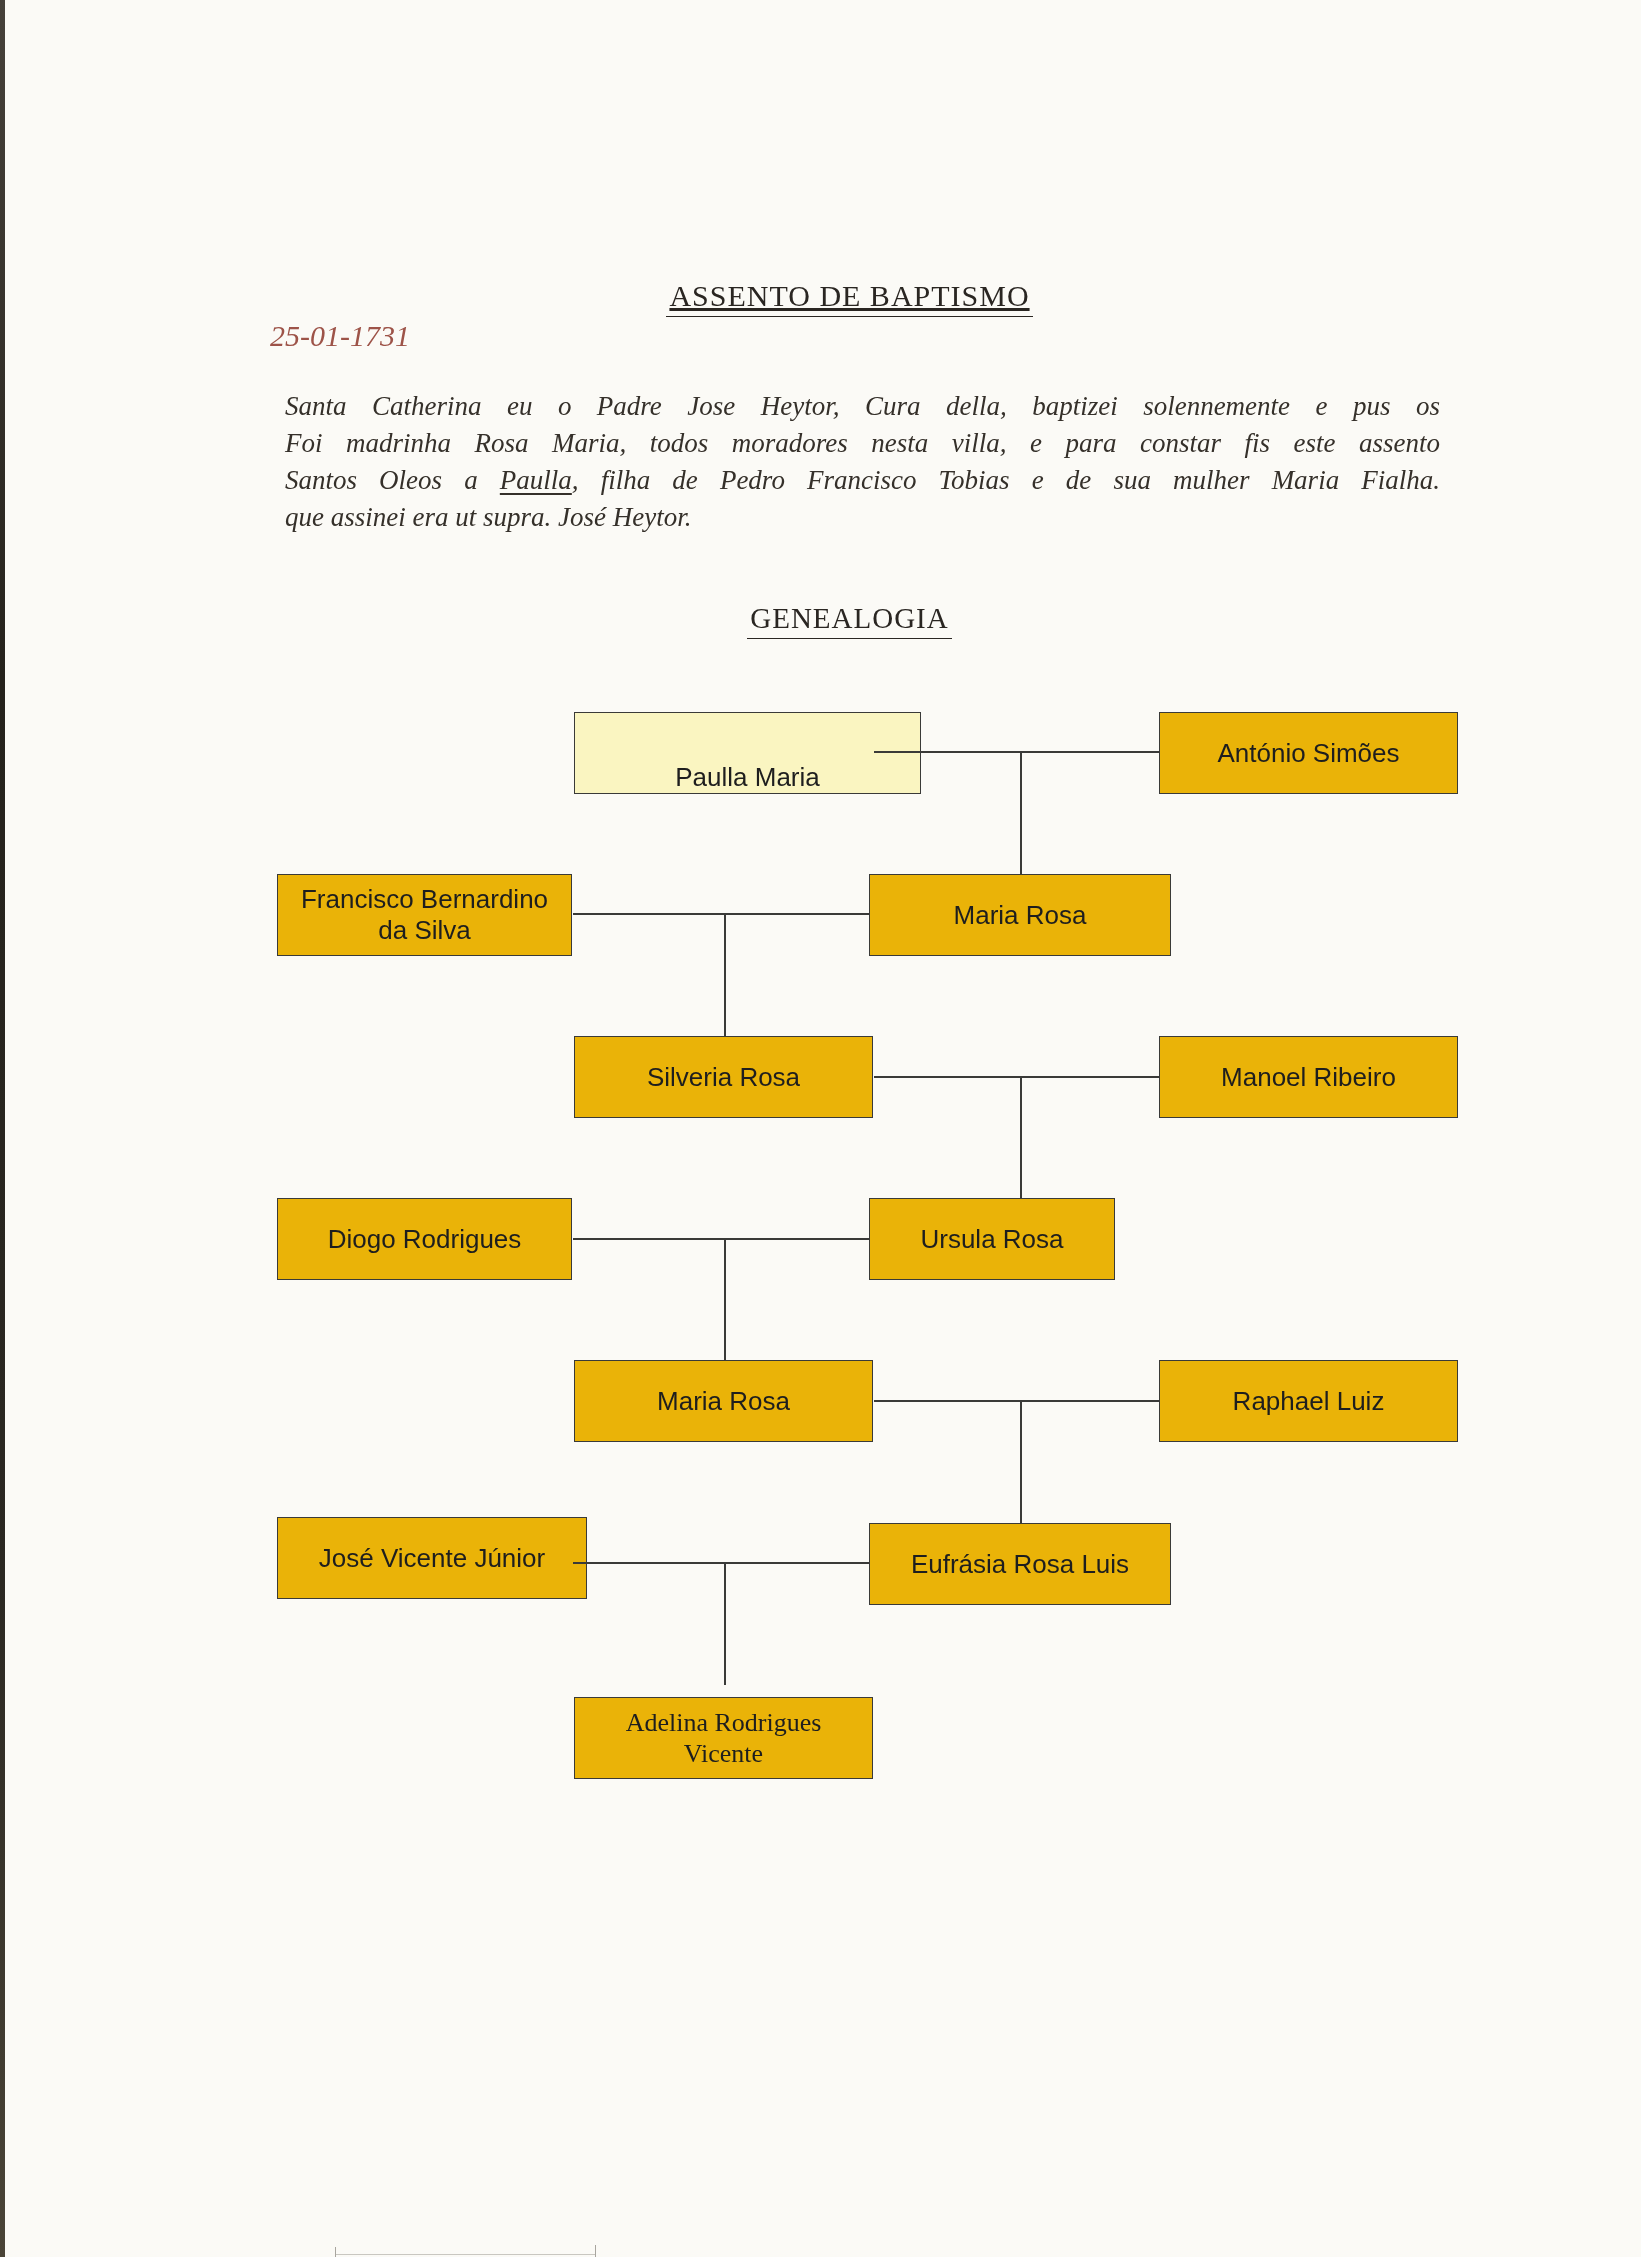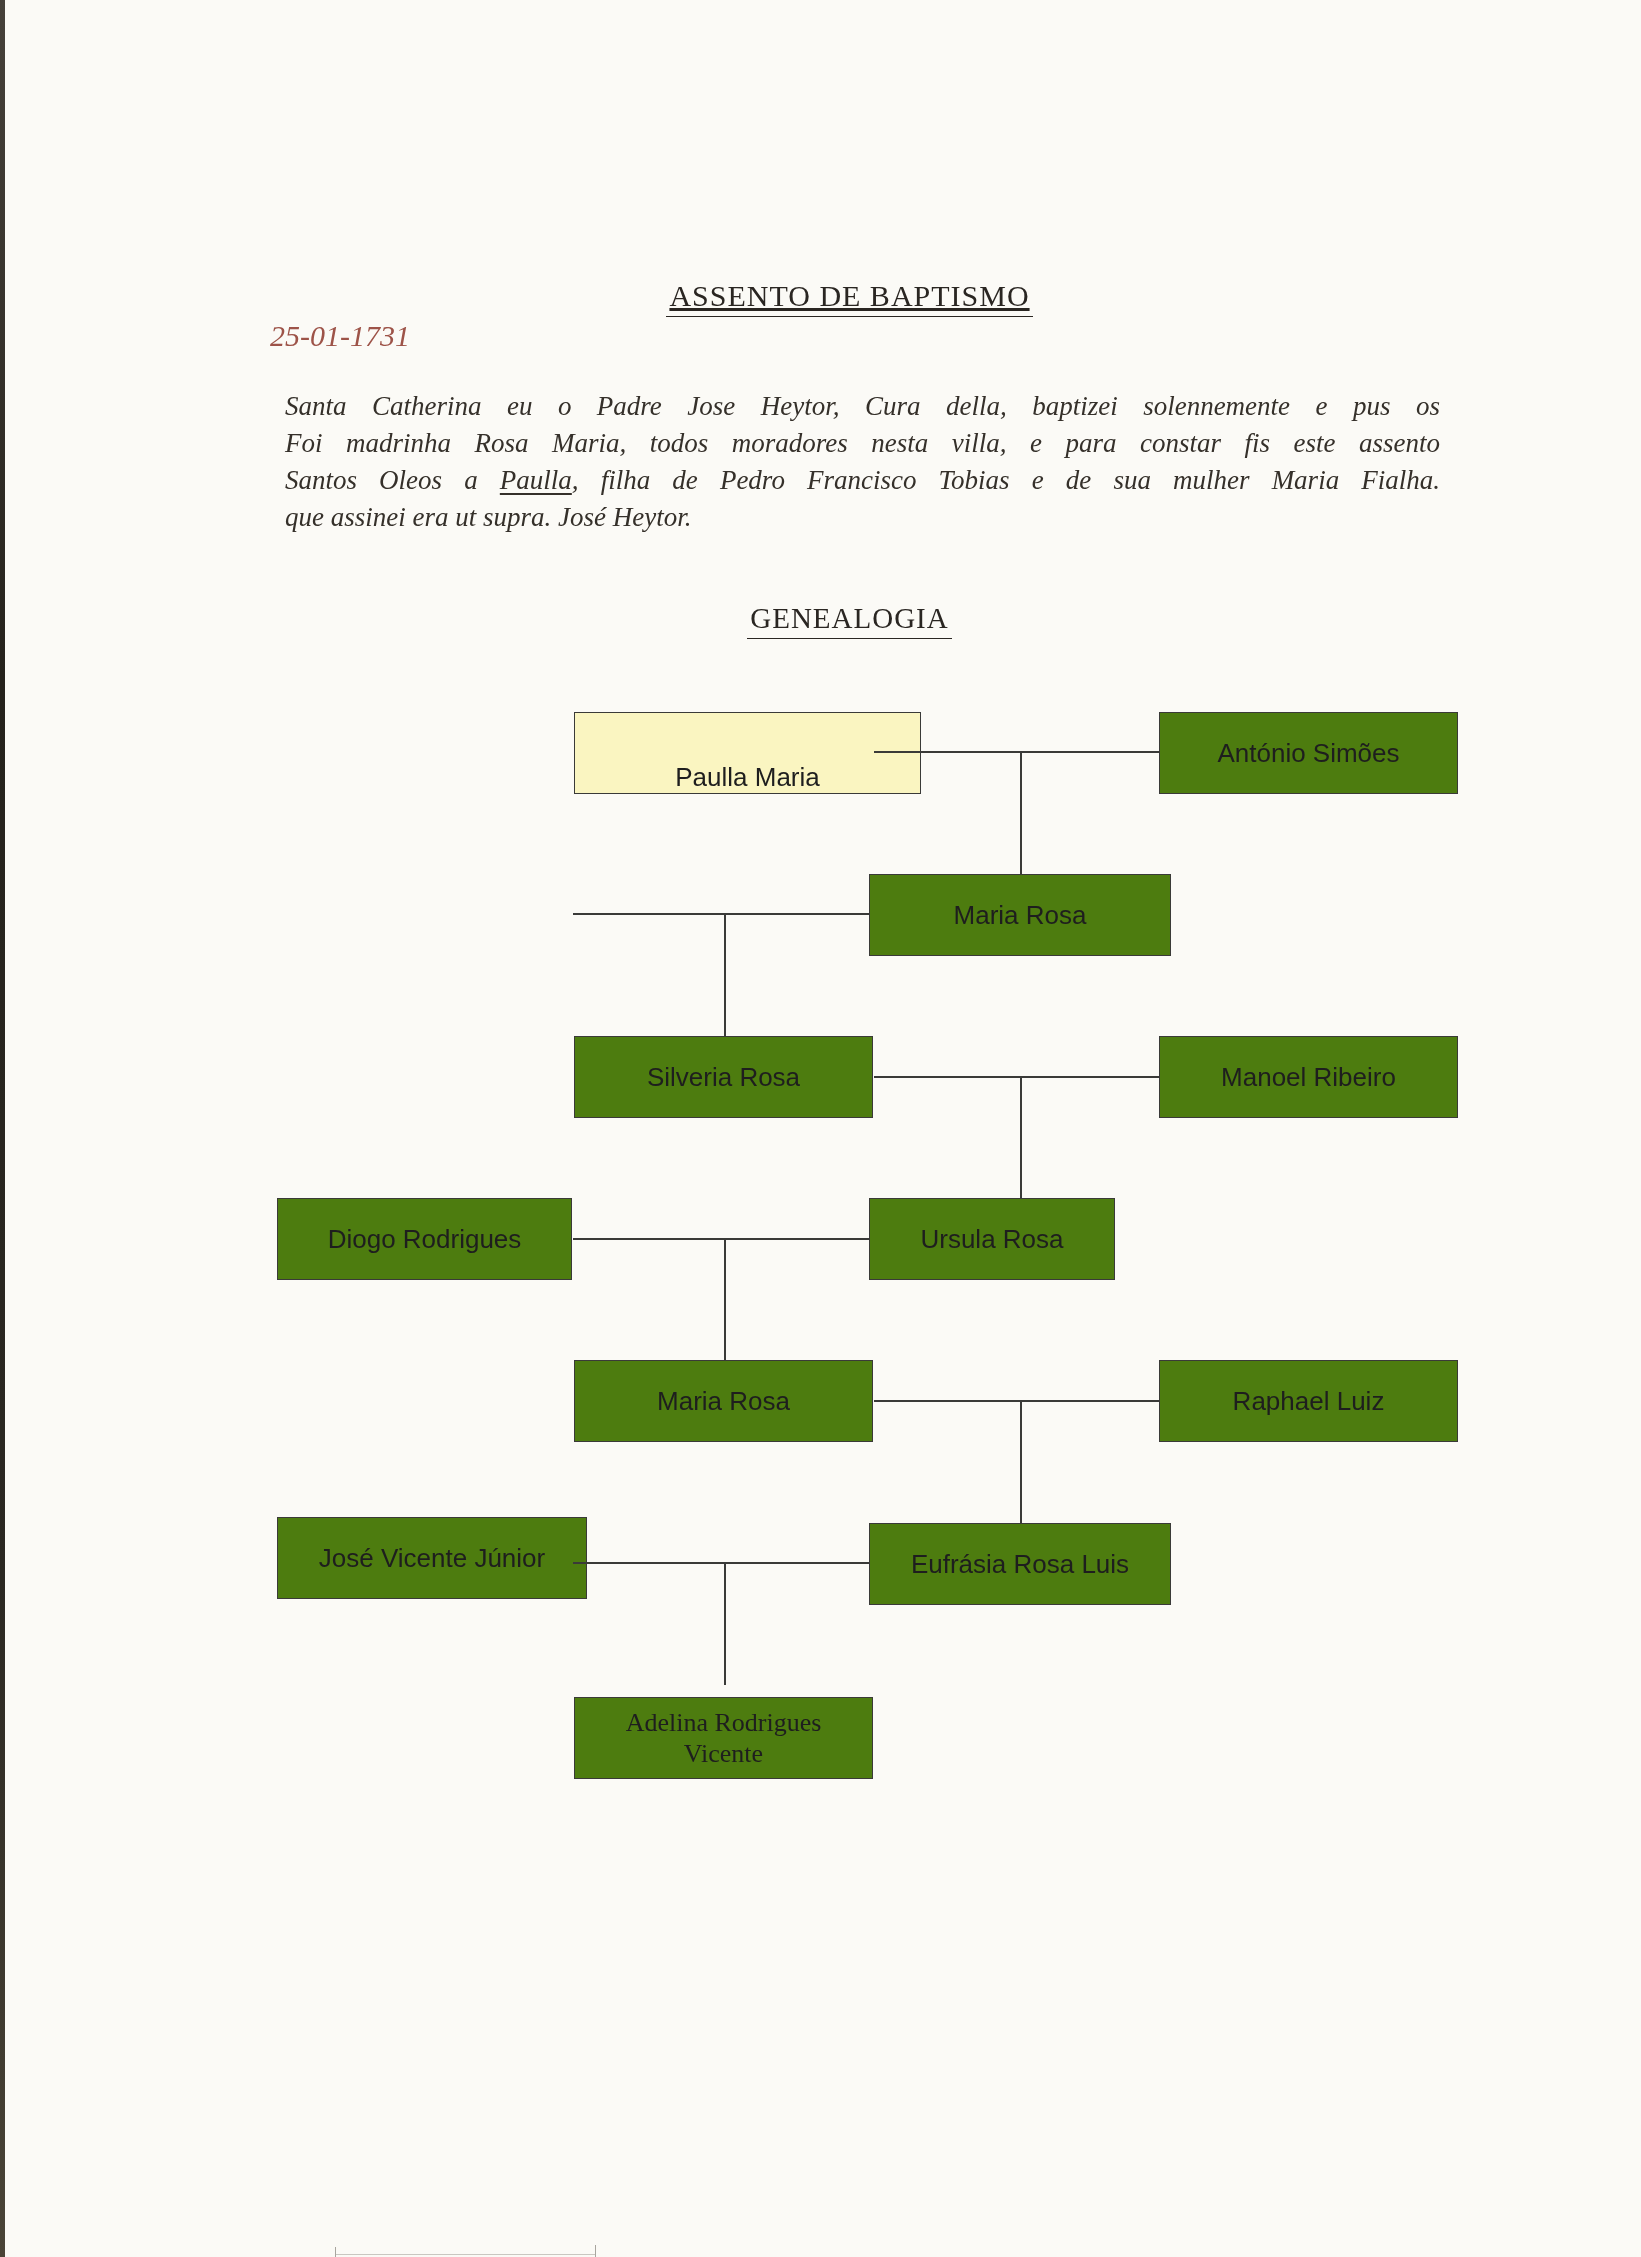--- a/index.html
+++ b/index.html
@@ -47,21 +47,21 @@
   }
   .gen-heading {
     display: inline-block;
     font-size: 29px; letter-spacing: 1px; color: #2a2622;
     border-bottom: 1.9px solid #2a2622; padding: 0 2.9px 2.9px 2.9px;
   }
   
   .node {
     position: absolute;
     height: 82px;
-    background: #4d7c0f;
+    background: #eab308;
     border: 1.9px solid #3a3a38;
     box-sizing: border-box;
     display: flex; align-items: center; justify-content: center;
     font-family: "Liberation Sans", sans-serif;
     font-size: 26px; line-height: 31px; color: #1e1e1e;
     text-align: center;
   }
   .node span { white-space: pre-line; }
   .node.highlight { background: #faf5c1; }
   .hline { position: absolute; height: 1.9px; background: #3a3a38; }
@@ -103,20 +103,24 @@
     <span class="gen-heading">GENEALOGIA</span>
   </div>
 
   <div class="node highlight" style="left:574px; top:712px; width:347px;align-items:flex-end;">
       <span>Paulla Maria</span>
     </div>
   <div class="node" style="left:1159px; top:712px; width:299px;">
       <span>António Simões</span>
     </div>
 
+  <div class="node" style="left:277px; top:874px; width:295px;">
+      <span>Francisco Bernardino
+da Silva</span>
+    </div>
   <div class="node" style="left:869px; top:874px; width:302px;">
       <span>Maria Rosa</span>
     </div>
 
   <div class="node" style="left:574px; top:1036px; width:299px;">
       <span>Silveria Rosa</span>
     </div>
   <div class="node" style="left:1159px; top:1036px; width:299px;">
       <span>Manoel Ribeiro</span>
     </div>

